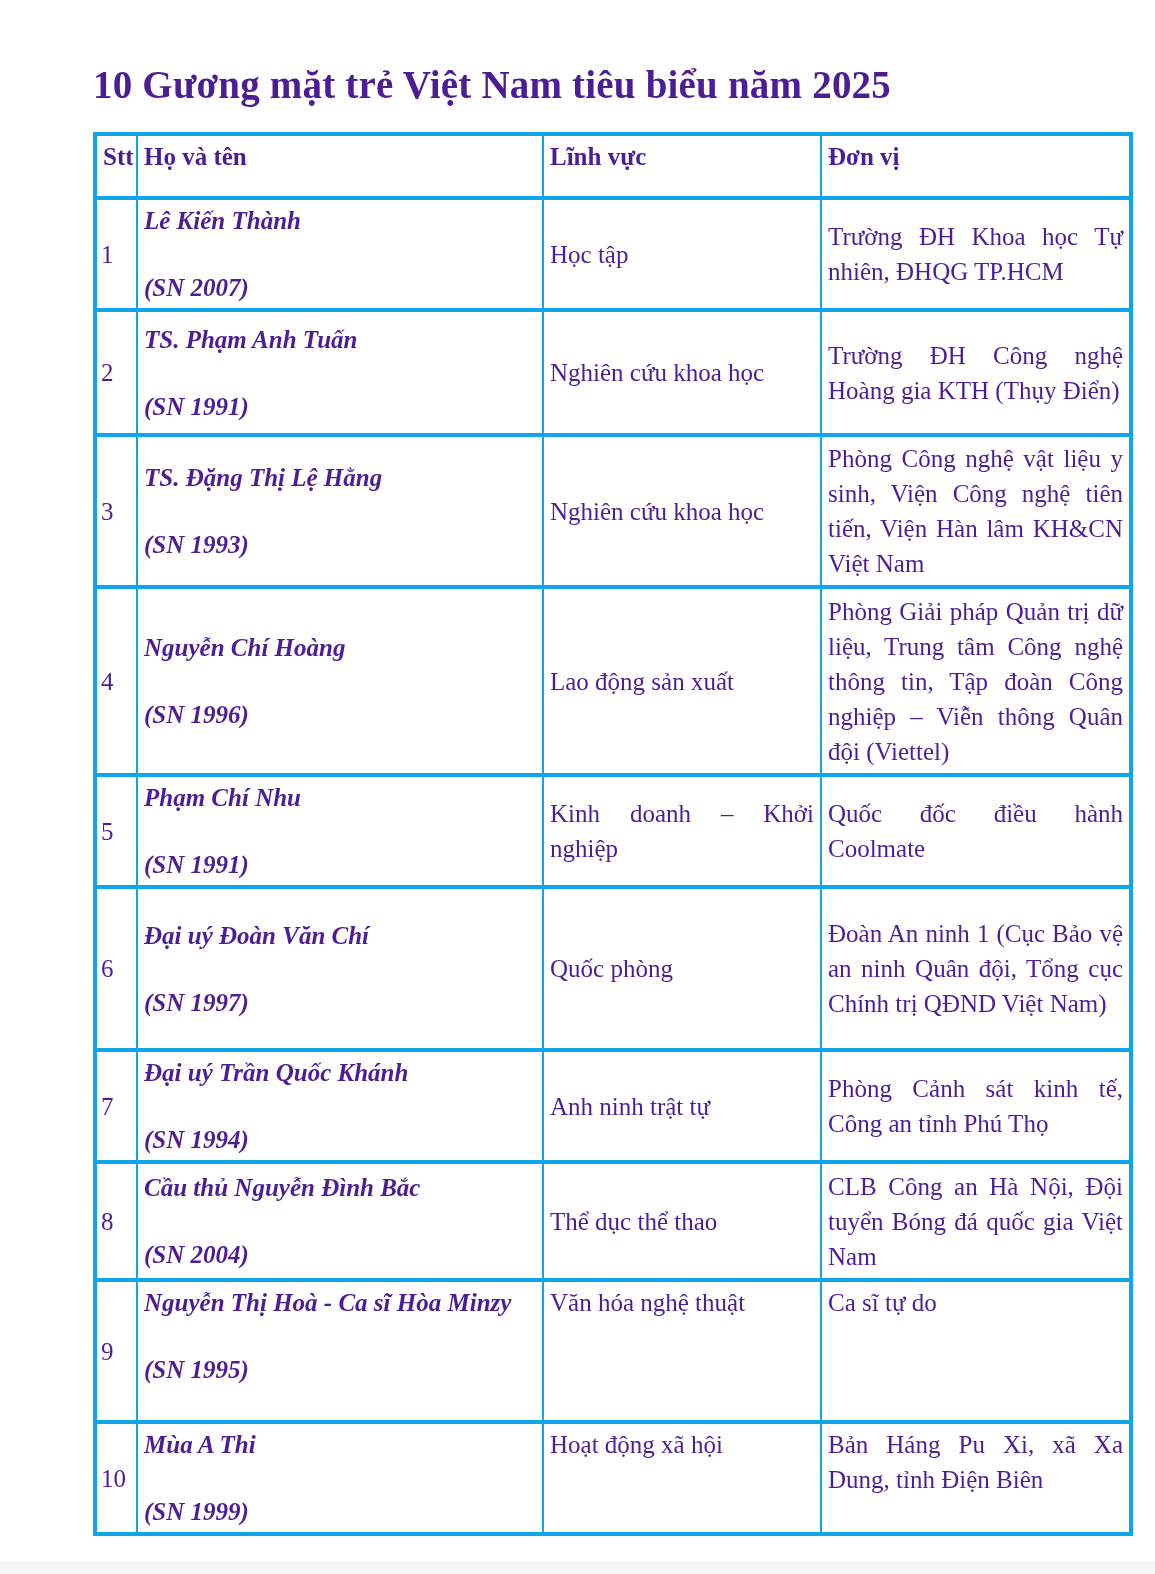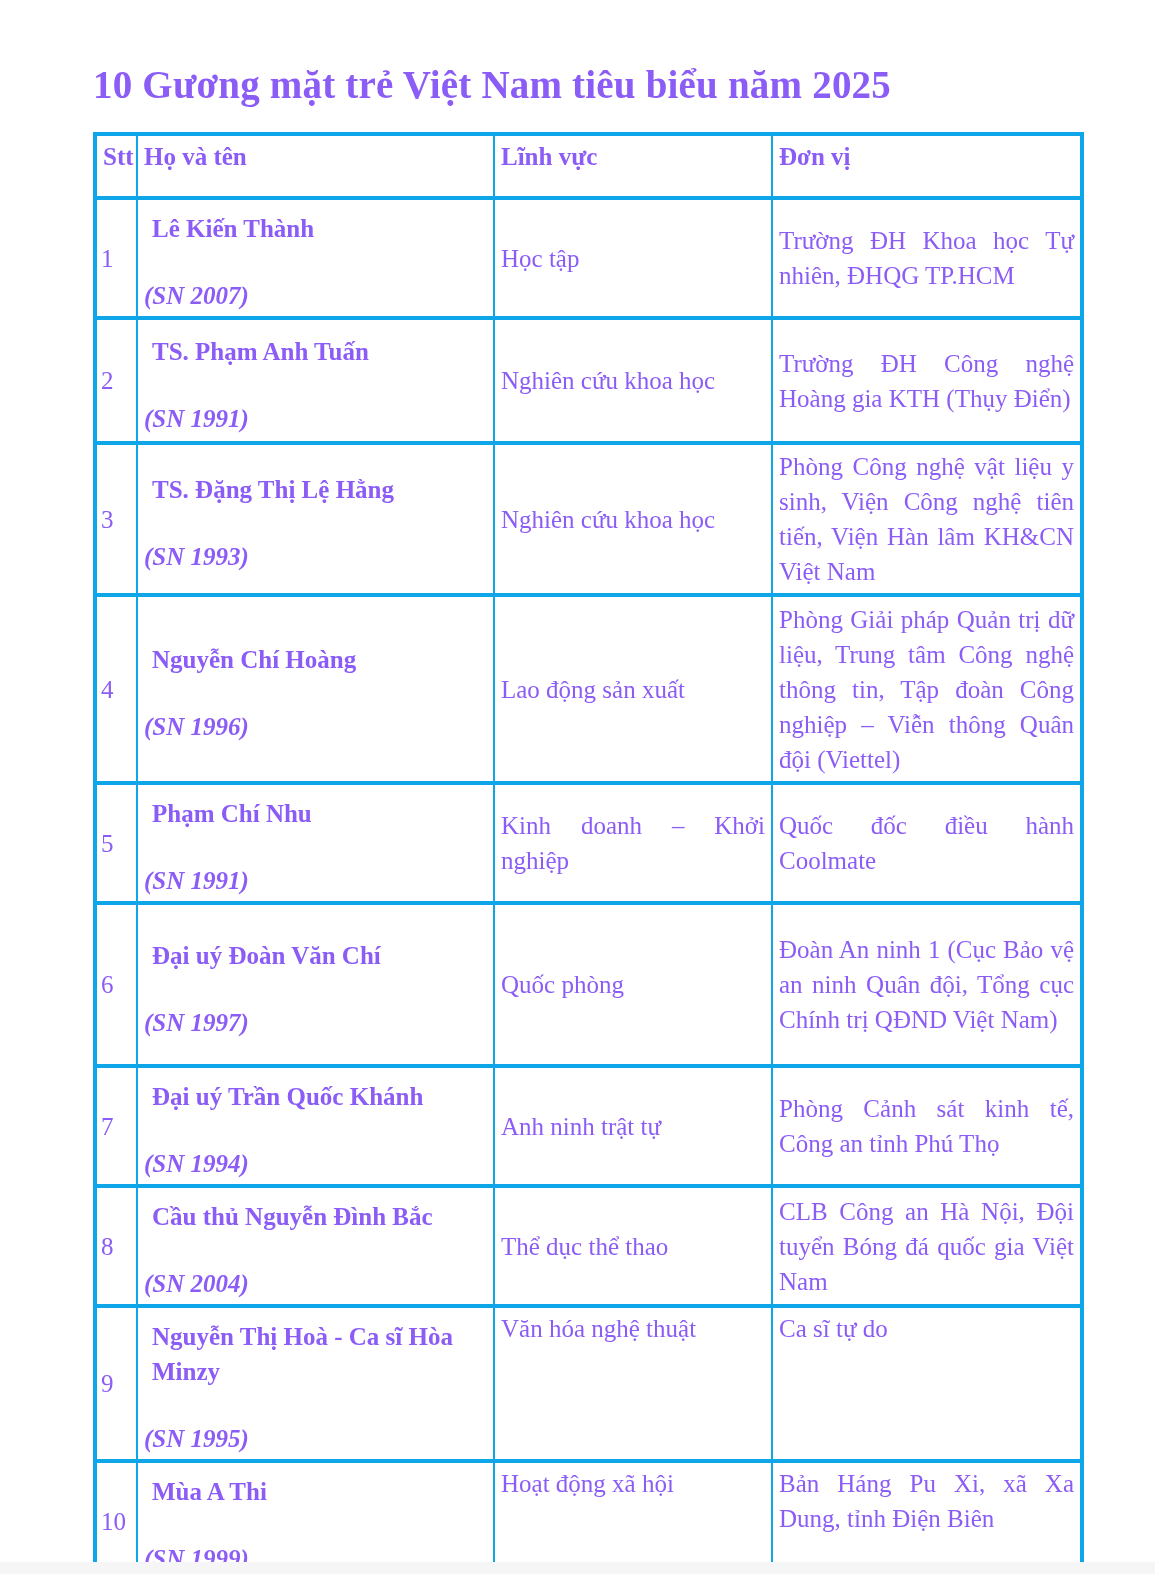--- a/index.html
+++ b/index.html
@@ -4,21 +4,21 @@
 <style>
   * { box-sizing: border-box; }
   html, body { margin: 0; padding: 0; background: #ffffff; }
   .page {
     position: relative;
     width: 1155px;
     height: 1574px;
     background: #ffffff;
     overflow: hidden;
     font-family: "Liberation Serif", "DejaVu Serif", serif;
-    color: #8b5cf6;
+    color: #4c1d95;
   }
   .page-title {
     margin: 0;
     padding: 62px 20px 0 93px;
     font-size: 39px;
     line-height: 1.18;
     font-weight: bold;
     letter-spacing: 0.2px;
     white-space: nowrap;
   }
@@ -43,30 +43,30 @@
   table.honorees th:last-child,  table.honorees td:last-child  { border-right-width: 3px; }
   thead th {
     text-align: left;
     vertical-align: top;
     font-weight: bold;
     height: 64px;
     border-bottom-width: 4px;
     padding-top: 4px;
   }
   .col-stt   { width: 42px; }
-  .col-name  { width: 357px; }
+  .col-name  { width: 406px; }
   .col-field { width: 278px; }
   .col-unit  { width: 310px; }
   tbody td { vertical-align: middle; }
   tbody td.col-stt  { padding-left: 4px; padding-right: 2px; }
   tbody td.col-field, tbody td.col-unit {
     text-align: justify;
     text-justify: inter-word;
   }
-  .pname { margin: 8px; font-weight: bold; }
+  .pname { margin: 0; font-weight: bold; font-style: italic; }
   .psn   { margin: 32px 0 0 0; font-style: italic; font-weight: bold; }
   .psn.bold { font-weight: bold; }
   
   tbody tr:nth-child(1)  { height: 102px; }
   tbody tr:nth-child(2)  { height: 125px; }
   tbody tr:nth-child(3)  { height: 152px; }
   tbody tr:nth-child(4)  { height: 188px; }
   tbody tr:nth-child(5)  { height: 103px; }
   tbody tr:nth-child(6)  { height: 163px; }
   tbody tr:nth-child(7)  { height: 101px; }

